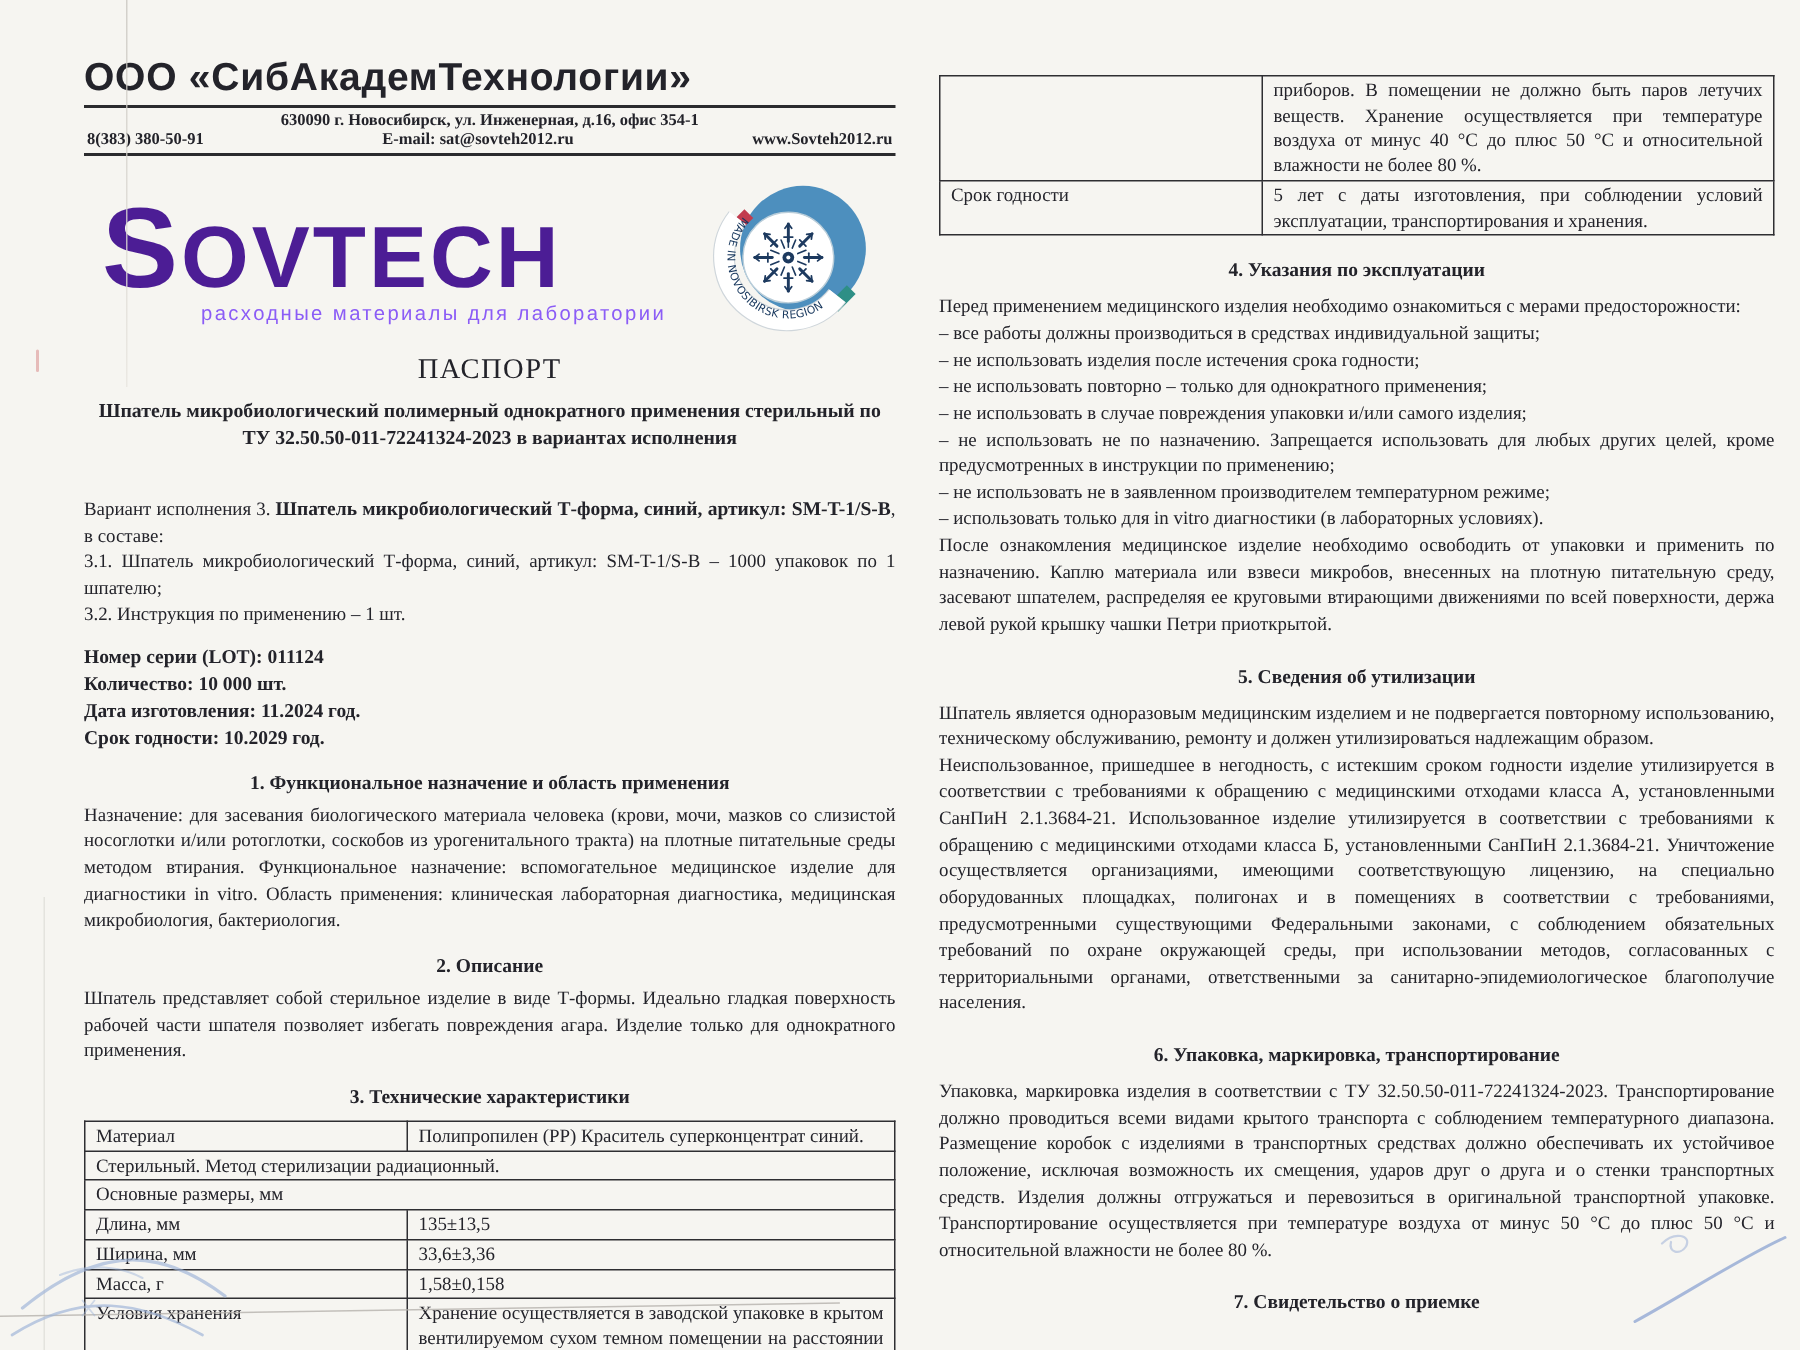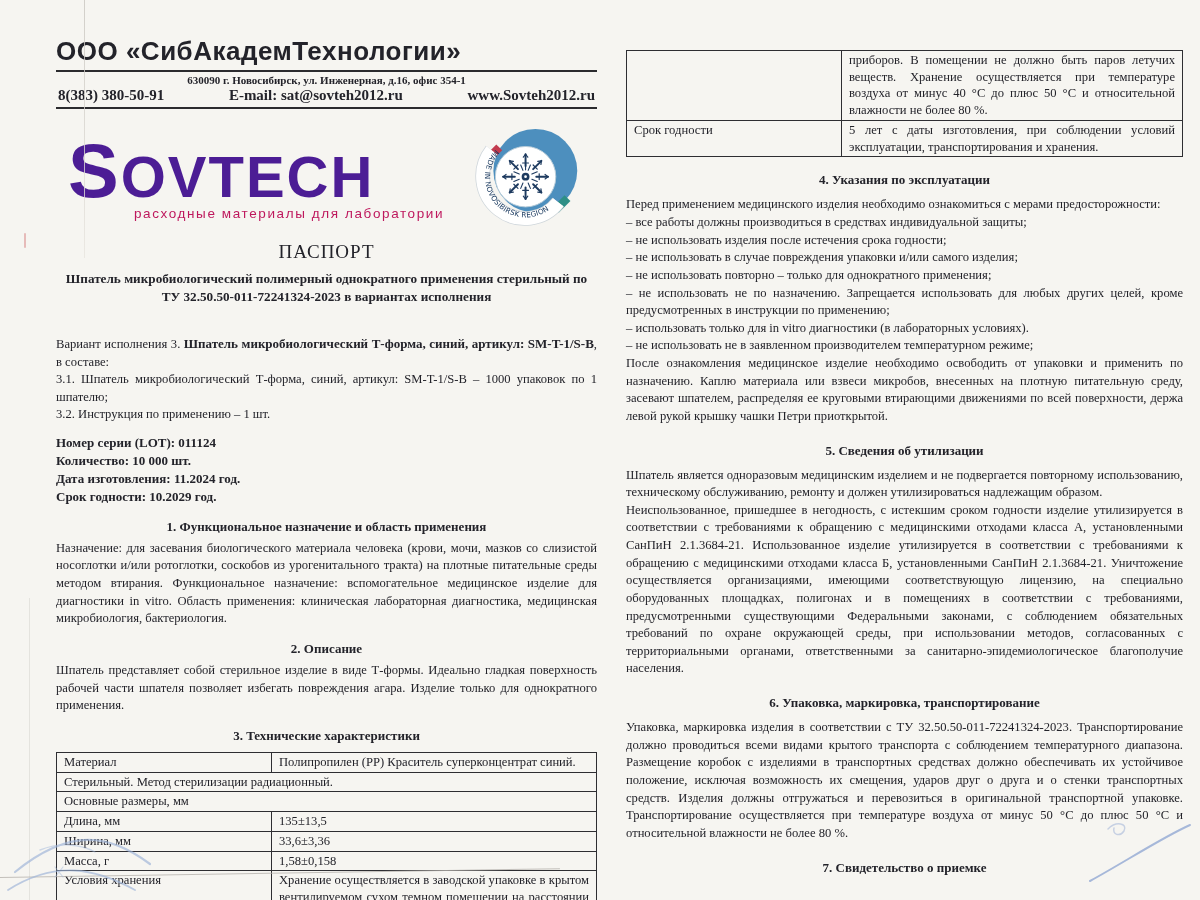--- a/index.html
+++ b/index.html
@@ -7,29 +7,29 @@
     font-family:"Liberation Serif","DejaVu Serif",serif;}
   .page{position:absolute;top:36px;}
   .page-left{left:56px;width:541px;}
   .page-right{left:626px;width:557px;}
   
   .company{font-family:"Liberation Sans","DejaVu Sans",sans-serif;font-weight:bold;
     font-size:26px;text-align:left;letter-spacing:.5px;}
   .hrule{border:0;border-top:2px solid #2b2b2e;margin:3px 0 0 0;}
   .addr{font-size:11px;font-weight:bold;text-align:center;margin-top:2px;}
   .contacts{display:flex;justify-content:space-between;align-items:baseline;
-    font-size:15px;font-weight:bold;margin-top:1px;padding:0 2px;}
+    font-size:11px;font-weight:bold;margin-top:1px;padding:0 2px;}
   
   .logo-row{display:flex;align-items:flex-start;margin-top:16px;height:112px;}
   .brand-wrap{padding-left:12px;padding-top:14px;}
   .brand{font-family:"Liberation Sans","DejaVu Sans",sans-serif;font-weight:bold;
     color:#4c1d95;line-height:.85;letter-spacing:2px;}
   .brand .big-s{font-size:76px;}
   .brand .rest{font-size:58px;}
-  .tagline{color:#be185d;font-size:13.5px;letter-spacing:1.6px;margin-top:2px;padding-left:66px;
+  .tagline{color:#8b5cf6;font-size:13.5px;letter-spacing:1.6px;margin-top:2px;padding-left:66px;
     font-family:"Liberation Sans","DejaVu Sans",sans-serif;text-align:center;}
   .badge{margin-left:auto;margin-right:8px;}
   
   .doc-type{text-align:center;font-size:19px;letter-spacing:1px;margin-top:4px;}
   .doc-title{text-align:center;font-weight:bold;font-size:13.2px;line-height:1.4;margin-top:7px;}
   .para{font-size:12.6px;line-height:1.4;text-align:justify;margin-top:5px;}
   .variant{margin-top:28px;}
   .variant .b{font-weight:bold;font-size:13px;}
   .lot{margin-top:10px;font-weight:bold;font-size:13px;line-height:1.38;}
   .sec-head{text-align:center;font-weight:bold;font-size:13px;margin-top:13px;}
@@ -180,25 +180,25 @@
       <td class="lbl">Срок годности</td>
       <td class="val">5 лет с даты изготовления, при соблюдении условий эксплуатации, транспортирования и хранения.</td>
     </tr>
   </tbody>
     </table>
 
   <div class="sec-head" style="margin-top:15px;">4. Указания по эксплуатации</div>
   <div class="para" style="margin-top:8px;">Перед применением медицинского изделия необходимо ознакомиться с мерами предосторожности:</div>
   <div class="dashline">– все работы должны производиться в средствах индивидуальной защиты;</div>
   <div class="dashline">– не использовать изделия после истечения срока годности;</div>
+  <div class="dashline">– не использовать повторно – только для однократного применения;</div>
   <div class="dashline">– не использовать в случае повреждения упаковки и/или самого изделия;</div>
-  <div class="dashline">– не использовать повторно – только для однократного применения;</div>
   <div class="dashline">– не использовать не по назначению. Запрещается использовать для любых других целей, кроме предусмотренных в инструкции по применению;</div>
+  <div class="dashline">– не использовать не в заявленном производителем температурном режиме;</div>
   <div class="dashline">– использовать только для in vitro диагностики (в лабораторных условиях).</div>
-  <div class="dashline">– не использовать не в заявленном производителем температурном режиме;</div>
   <div class="para" style="margin-top:0;">После ознакомления медицинское изделие необходимо освободить от упаковки и применить по назначению. Каплю материала или взвеси микробов, внесенных на плотную питательную среду, засевают шпателем, распределяя ее круговыми втирающими движениями по всей поверхности, держа левой рукой крышку чашки Петри приоткрытой.</div>
 
   <div class="sec-head" style="margin-top:17px;">5. Сведения об утилизации</div>
   <div class="para" style="margin-top:8px;">Шпатель является одноразовым медицинским изделием и не подвергается повторному использованию, техническому обслуживанию, ремонту и должен утилизироваться надлежащим образом.</div>
   <div class="para" style="margin-top:0;">Неиспользованное, пришедшее в негодность, с истекшим сроком годности изделие утилизируется в соответствии с требованиями к обращению с медицинскими отходами класса А, установленными СанПиН 2.1.3684-21. Использованное изделие утилизируется в соответствии с требованиями к обращению с медицинскими отходами класса Б, установленными СанПиН 2.1.3684-21. Уничтожение осуществляется организациями, имеющими соответствующую лицензию, на специально оборудованных площадках, полигонах и в помещениях в соответствии с требованиями, предусмотренными существующими Федеральными законами, с соблюдением обязательных требований по охране окружающей среды, при использовании методов, согласованных с территориальными органами, ответственными за санитарно-эпидемиологическое благополучие населения.</div>
 
   <div class="sec-head" style="margin-top:17px;">6. Упаковка, маркировка, транспортирование</div>
   <div class="para" style="margin-top:8px;">Упаковка, маркировка изделия в соответствии с ТУ 32.50.50-011-72241324-2023. Транспортирование должно проводиться всеми видами крытого транспорта с соблюдением температурного диапазона. Размещение коробок с изделиями в транспортных средствах должно обеспечивать их устойчивое положение, исключая возможность их смещения, ударов друг о друга и о стенки транспортных средств. Изделия должны отгружаться и перевозиться в оригинальной транспортной упаковке. Транспортирование осуществляется при температуре воздуха от минус 50 °С до плюс 50 °С и относительной влажности не более 80 %.</div>
 
   <div class="sec-head" style="margin-top:18px;">7. Свидетельство о приемке</div>

